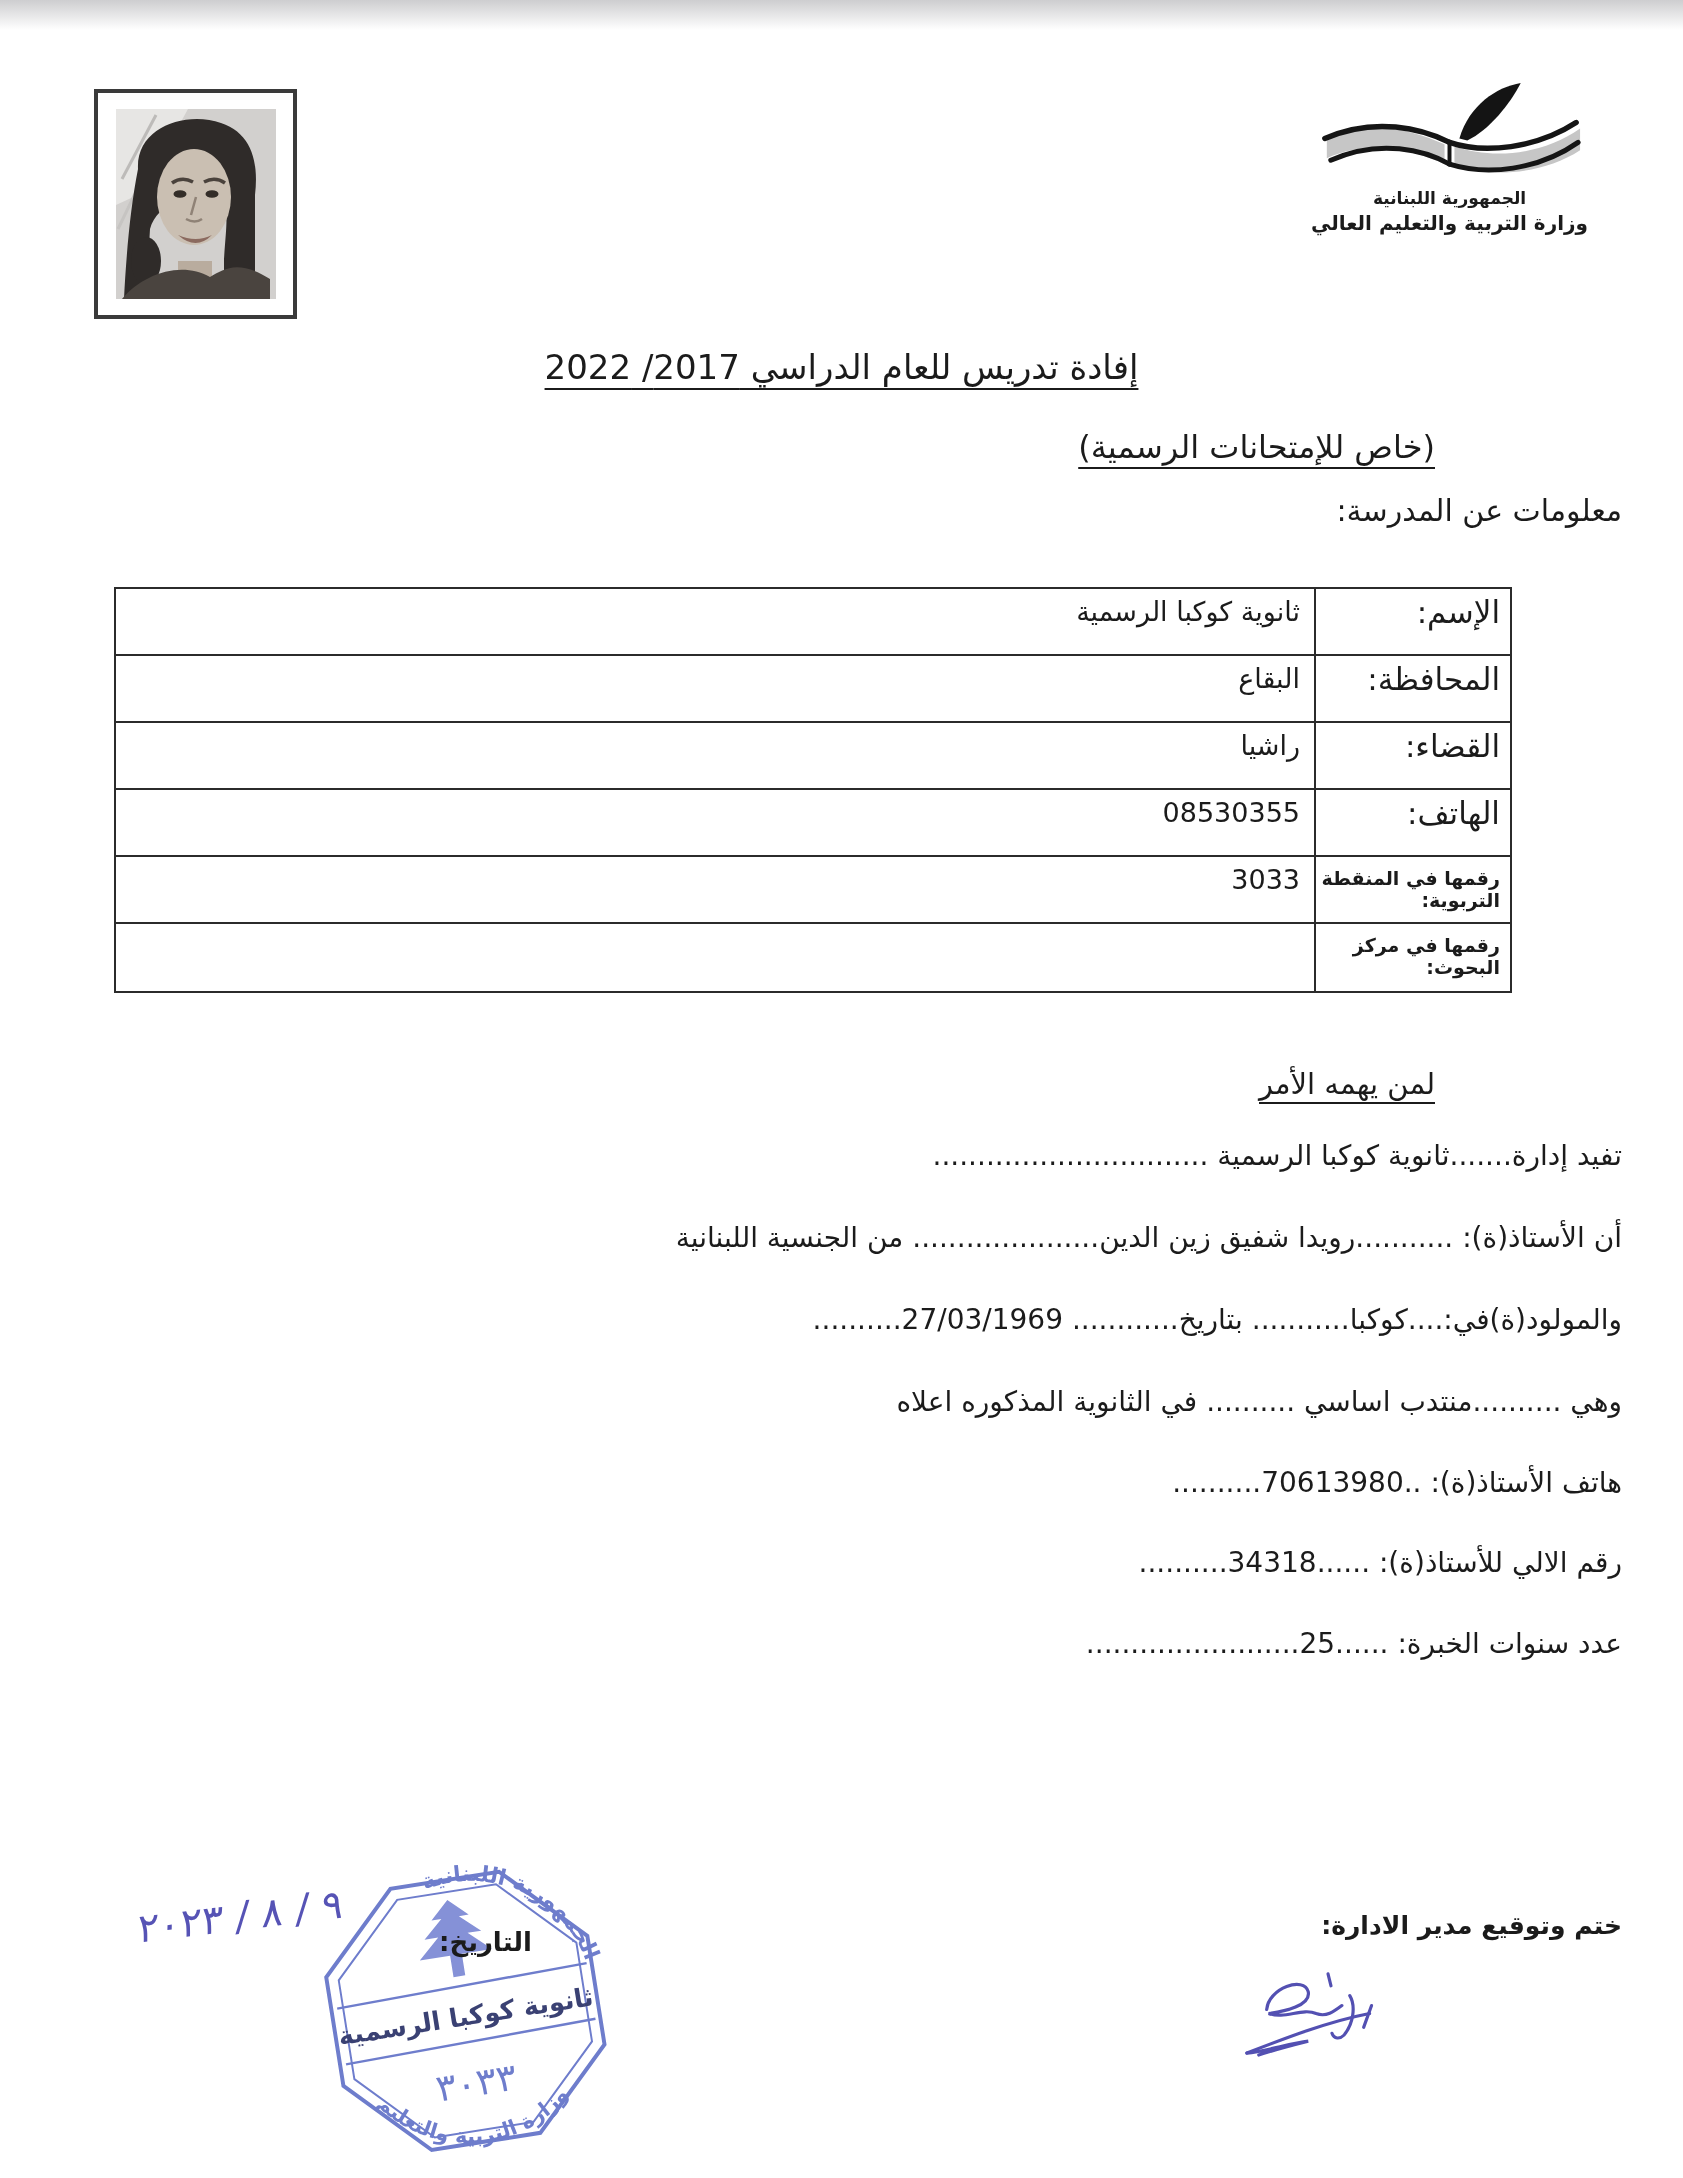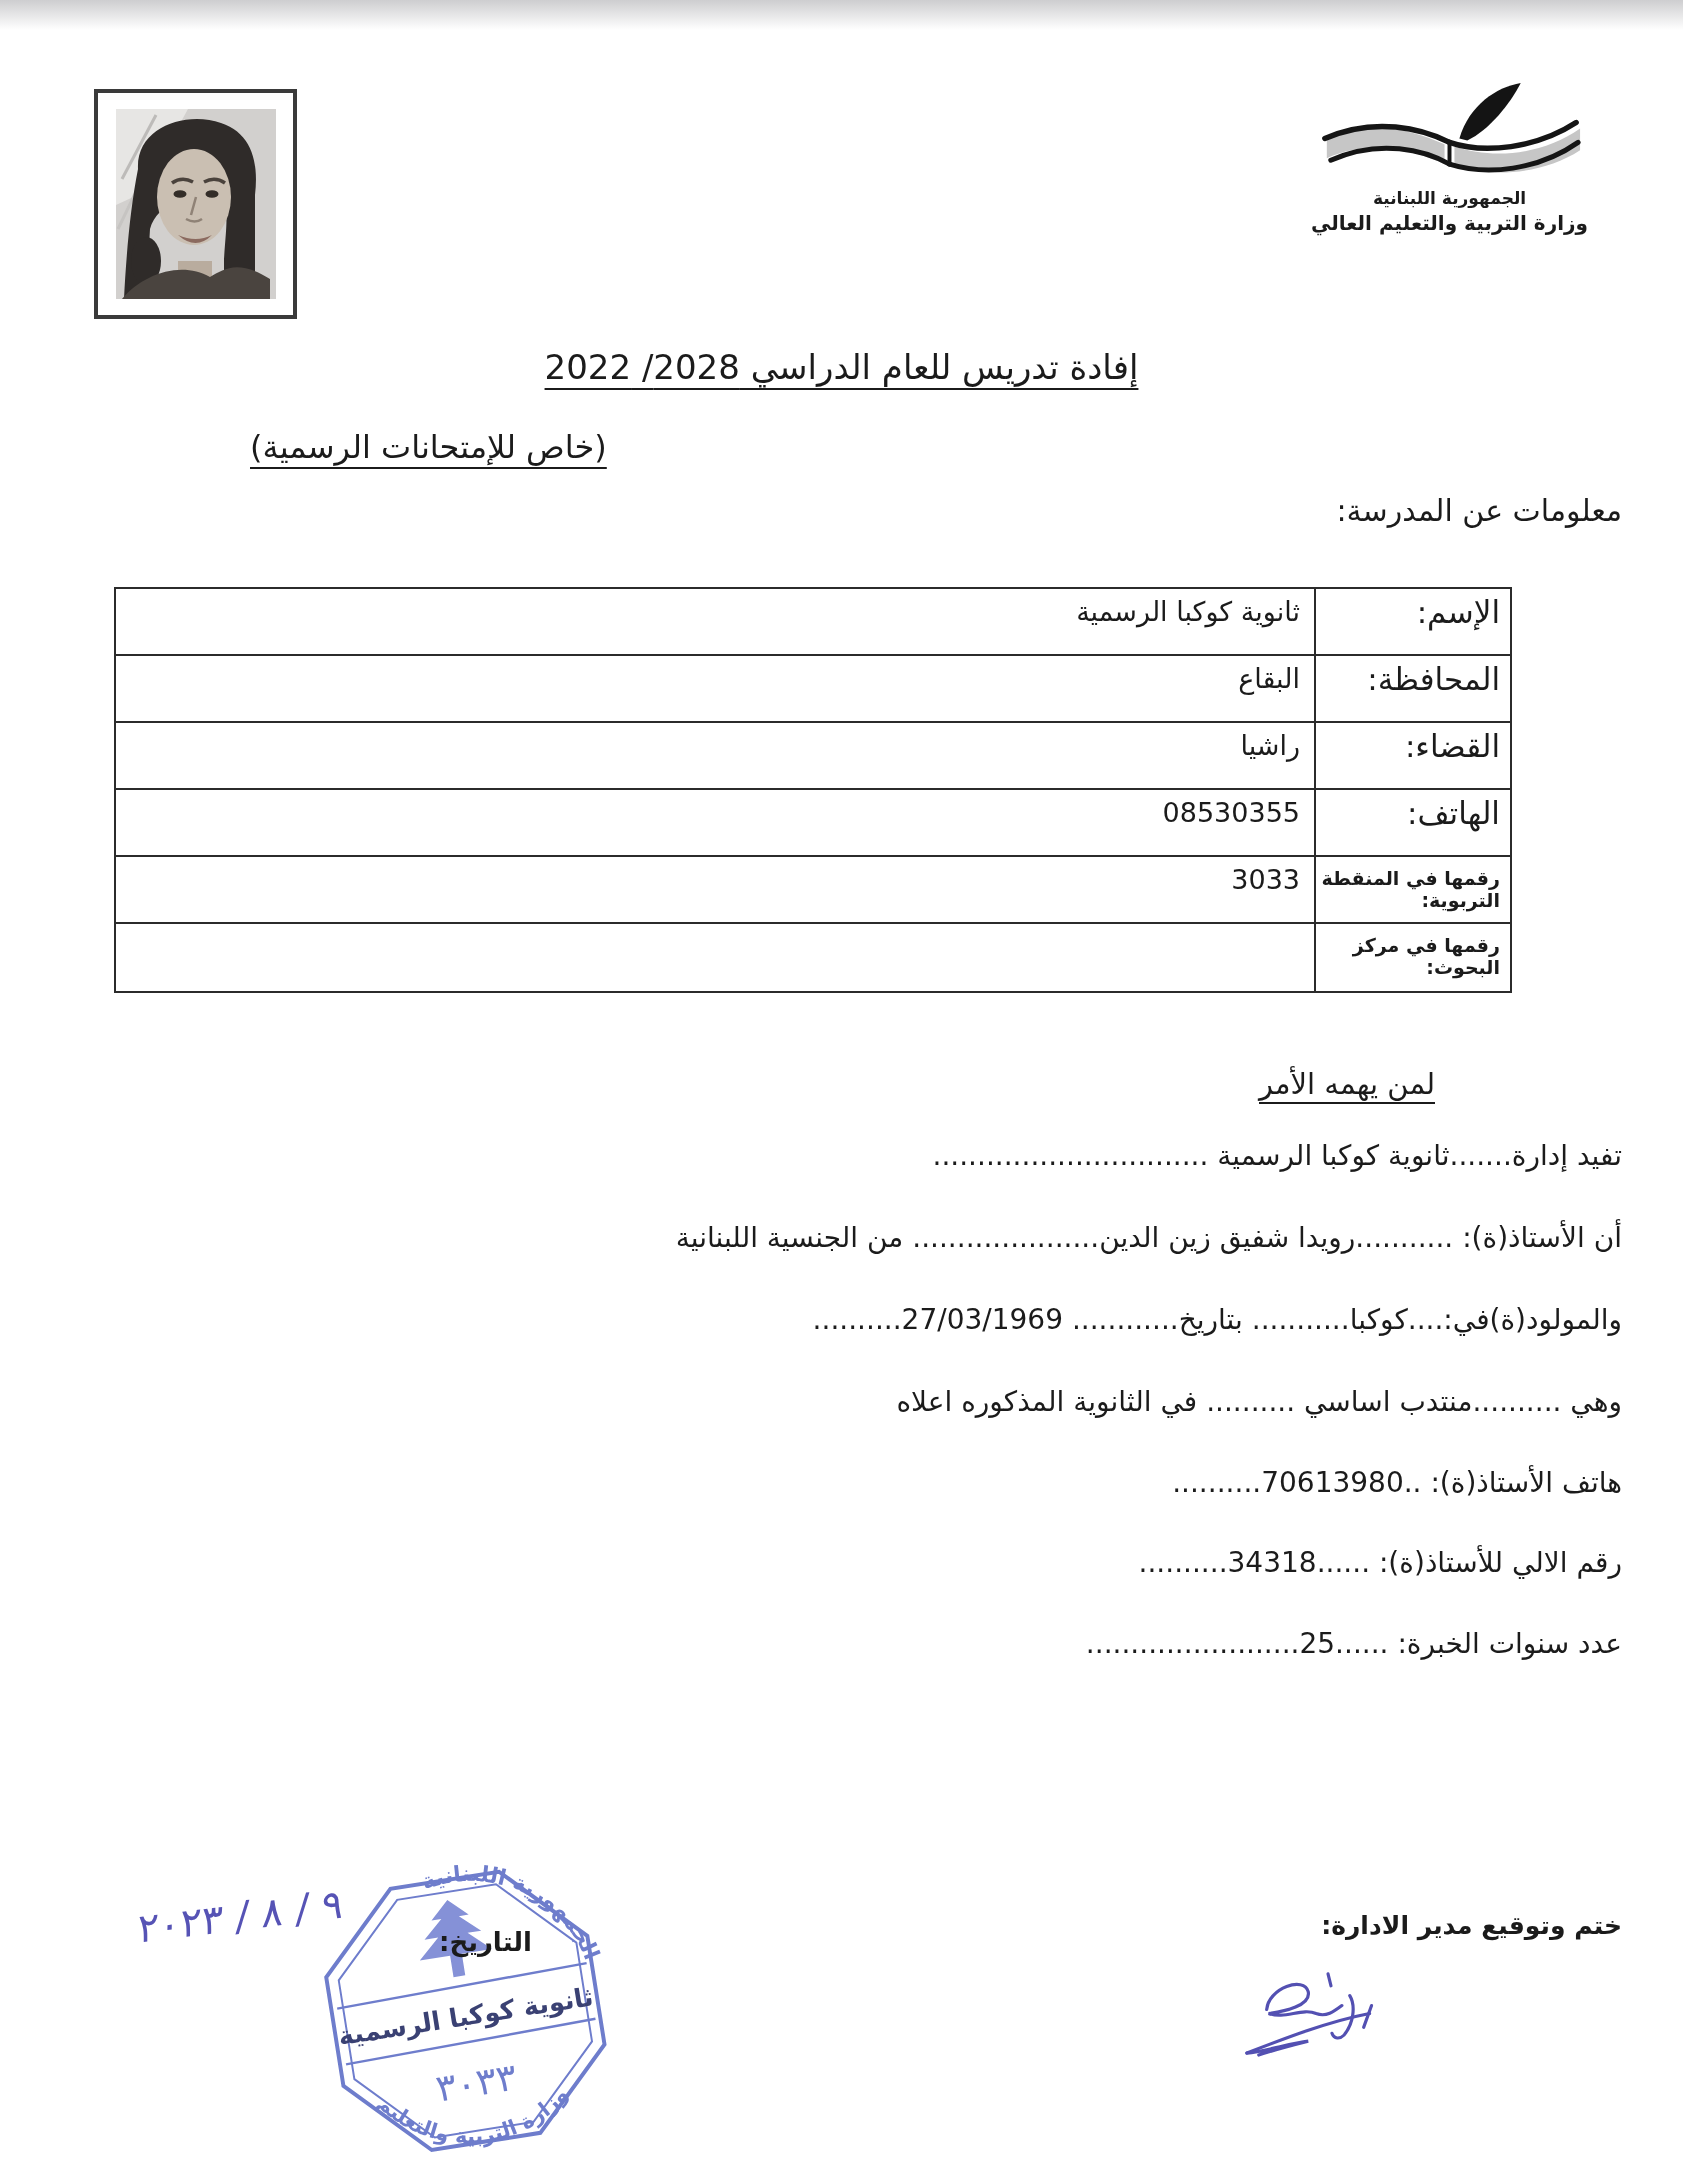--- a/index.html
+++ b/index.html
@@ -23,21 +23,21 @@
   .logo{position:absolute;left:1305px;top:79px;width:289px;text-align:center;}
   .logo-line1{font-size:17px;font-weight:bold;direction:rtl;letter-spacing:1px;margin-top:2px;}
   .logo-line2{font-size:20px;font-weight:bold;direction:rtl;letter-spacing:1px;margin-top:3px;}
   
   .title1{
     position:absolute;left:248px;right:248px;top:347px;text-align:center;
     font-size:34px;direction:rtl;
     text-decoration:underline;text-underline-offset:9px;text-decoration-thickness:2px;
   }
   .title2{
-    position:absolute;left:250px;right:248px;top:428px;text-align:left;
+    position:absolute;left:244px;right:248px;top:428px;text-align:right;
     font-size:32px;direction:rtl;
     text-decoration:underline;text-underline-offset:9px;text-decoration-thickness:2px;
   }
   .info-heading{position:absolute;right:61px;top:493px;font-size:30px;direction:rtl;}
   
   .info-table{
     position:absolute;left:114px;top:587px;width:1398px;
     border:2px solid #2b2b2b;direction:rtl;box-sizing:border-box;
   }
   .trow{display:flex;height:67px;border-bottom:2px solid #2b2b2b;box-sizing:border-box;}
@@ -103,21 +103,21 @@
       <path d="M14,60 C65,38 112,50 140,64" stroke="#151515" stroke-width="5.5" fill="none" stroke-linecap="round"></path>
       <path d="M140,64 C175,76 228,70 268,44" stroke="#151515" stroke-width="5.5" fill="none" stroke-linecap="round"></path>
       <path d="M20,82 C70,60 115,72 140,86" stroke="#151515" stroke-width="5" fill="none" stroke-linecap="round"></path>
       <path d="M140,86 C178,98 230,92 270,64" stroke="#151515" stroke-width="5" fill="none" stroke-linecap="round"></path>
       <path d="M140,64 L140,88" stroke="#151515" stroke-width="4" fill="none"></path>
     </svg>
     <div class="logo-line1">الجمهورية اللبنانية</div>
     <div class="logo-line2">وزارة التربية والتعليم العالي</div>
   </div>
 
-  <div class="title1">إفادة تدريس  للعام الدراسي  2028/ 2022</div>
+  <div class="title1">إفادة تدريس  للعام الدراسي  2017/ 2022</div>
   <div class="title2">(خاص للإمتحانات الرسمية)</div>
 
   <div class="info-heading">معلومات عن المدرسة:</div>
 
   <div class="info-table">
     <div class="trow">
       <div class="tlabel">الإسم:</div>
       <div class="tvalue">ثانوية كوكبا الرسمية</div>
     </div>
     <div class="trow">

